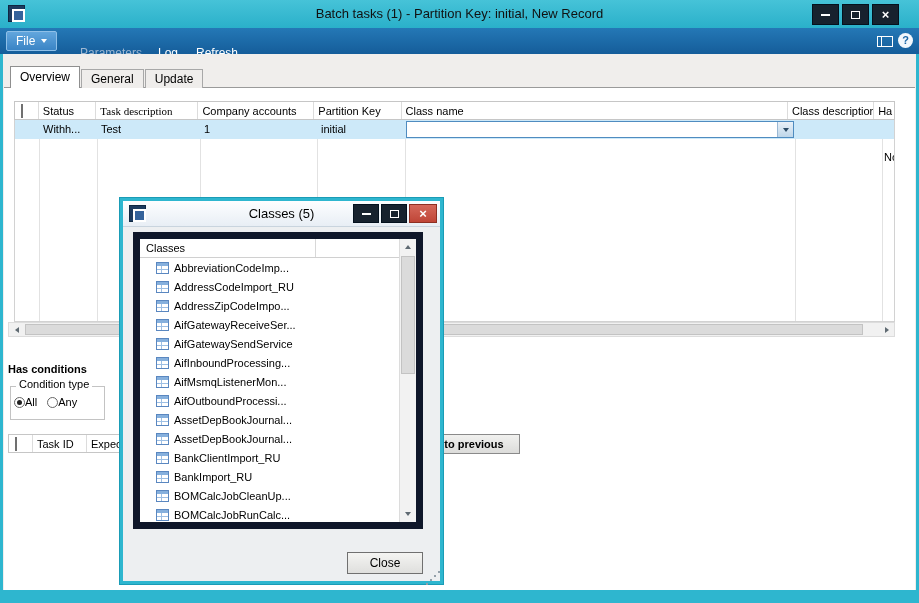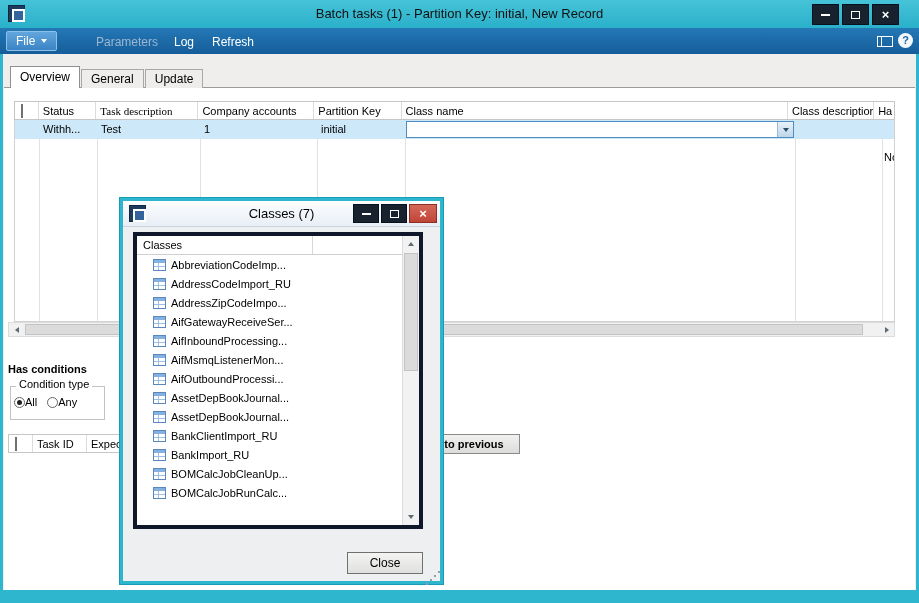--- a/index.html
+++ b/index.html
@@ -19,21 +19,21 @@
   .minbar { width:9px; height:2px; background:#fff; }
   .maxbox { width:9px; height:8px; border:1px solid #fff; }
   .closex { font-size:13px; line-height:13px; color:#fff; font-weight:bold; }
 
   
   .menubar { position:absolute; left:0; top:28px; width:919px; height:26px;
              background:linear-gradient(#2478b6,#155d9a); }
   .file-btn { position:absolute; left:6px; top:3px; height:20px; padding:0 9px;
               background:linear-gradient(#62a6dd,#3a84c5); border:1px solid #8fc0e8; border-radius:2px;
               color:#fff; font-size:12px; line-height:18px; display:flex; align-items:center; gap:6px; }
-  .menu-item { position:absolute; top:7px; font-size:12px; color:#fff;margin-left:16px; }
+  .menu-item { position:absolute; top:18px; font-size:12px; color:#fff; }
   .menu-item.disabled { color:#9db7d2; }
   .layout-icon { position:absolute; left:877px; top:8px; width:16px; height:11px; border:1px solid #fff; background:transparent; }
   .layout-icon::after { content:""; position:absolute; left:3px; top:0; bottom:0; width:1px; background:#fff; }
   .help-icon { position:absolute; left:898px; top:5px; width:15px; height:15px; border-radius:50%;
                background:#f2f7fc; color:#1a66a5; font-weight:bold; font-size:11px; text-align:center; line-height:15px; }
 
   
   .content { position:absolute; left:3px; top:54px; width:913px; height:536px; background:#f0eeec; }
   .tabs { position:absolute; left:7px; top:12px; height:22px; display:flex; align-items:flex-end; z-index:2; }
   .tab { height:19px; padding:0 9px; font-size:12px; line-height:18px; background:#efedeb;
@@ -93,21 +93,21 @@
   .popup { position:absolute; left:120px; top:198px; width:323px; height:386px; z-index:10;
            background:#edeff1; border:3px solid #2eb6cf; outline:1px solid #1a9cb6; }
   .p-titlebar { position:relative; height:26px; background:linear-gradient(#fdfeff,#e8eef5);
                 border-bottom:1px solid #c9d4de; }
   .p-titlebar .app-icon { left:6px; top:4px; }
   .p-title { position:absolute; left:0; right:0; top:5px; text-align:center; font-size:13px; }
   .pbtn { position:absolute; top:3px; width:26px; height:19px; background:#17222e; border:1px solid #04111e;
           display:flex; align-items:center; justify-content:center; }
   .pbtn.close { background:linear-gradient(#d5685a,#bf4537); border:1px solid #8e2f23; width:28px; }
   .listbox { position:absolute; left:10px; top:31px; width:290px; height:297px; background:#fff;
-             border:4px solid #0f172a; }
+             border:7px solid #0f172a; }
   .list-header { position:relative; height:19px; border-bottom:1px solid #d0d0d0; font-size:11px;
                  padding:3px 0 0 6px; }
   .lh-sep { position:absolute; left:175px; top:0; bottom:0; width:0; border-left:1px solid #d8d8d8; }
   .list-items { position:absolute; left:0; top:19px; right:17px; bottom:0; overflow:hidden; }
   .pitem { height:19px; display:flex; align-items:center; padding-left:16px; font-size:11px; white-space:nowrap; }
   .class-icon { width:13px; height:12px; margin-right:5px; flex:0 0 13px; position:relative;
                 background:#fff; border:1px solid #5a87c0;
                 background-image:
                   linear-gradient(to right, transparent 4px, #9dbfe4 4px, #9dbfe4 5px, transparent 5px),
                   linear-gradient(to bottom, transparent 6px, #9dbfe4 6px, #9dbfe4 7px, transparent 7px); }
@@ -227,21 +227,21 @@
         <div class="gh g2c2">Expect</div>
       </div>
       <div class="prev-btn">to previous</div>
 
     </div>
   </div>
 
   <div class="popup">
     <div class="p-titlebar">
       <div class="app-icon"></div>
-      <div class="p-title">Classes (7)</div>
+      <div class="p-title">Classes (5)</div>
       <div class="pbtn" style="right:61px;">
           <span class="minbar"></span>
         </div>
       <div class="pbtn" style="right:33px;">
           <span class="maxbox"></span>
         </div>
       <div class="pbtn close" style="right:3px;">
           <span class="closex">×</span>
         </div>
     </div>
@@ -263,20 +263,24 @@
           <div class="pitem">
             <span class="class-icon"></span>
             <span>AddressZipCodeImpo...</span>
           </div>
           <div class="pitem">
             <span class="class-icon"></span>
             <span>AifGatewayReceiveSer...</span>
           </div>
           <div class="pitem">
             <span class="class-icon"></span>
+            <span>AifGatewaySendService</span>
+          </div>
+          <div class="pitem">
+            <span class="class-icon"></span>
             <span>AifInboundProcessing...</span>
           </div>
           <div class="pitem">
             <span class="class-icon"></span>
             <span>AifMsmqListenerMon...</span>
           </div>
           <div class="pitem">
             <span class="class-icon"></span>
             <span>AifOutboundProcessi...</span>
           </div>

